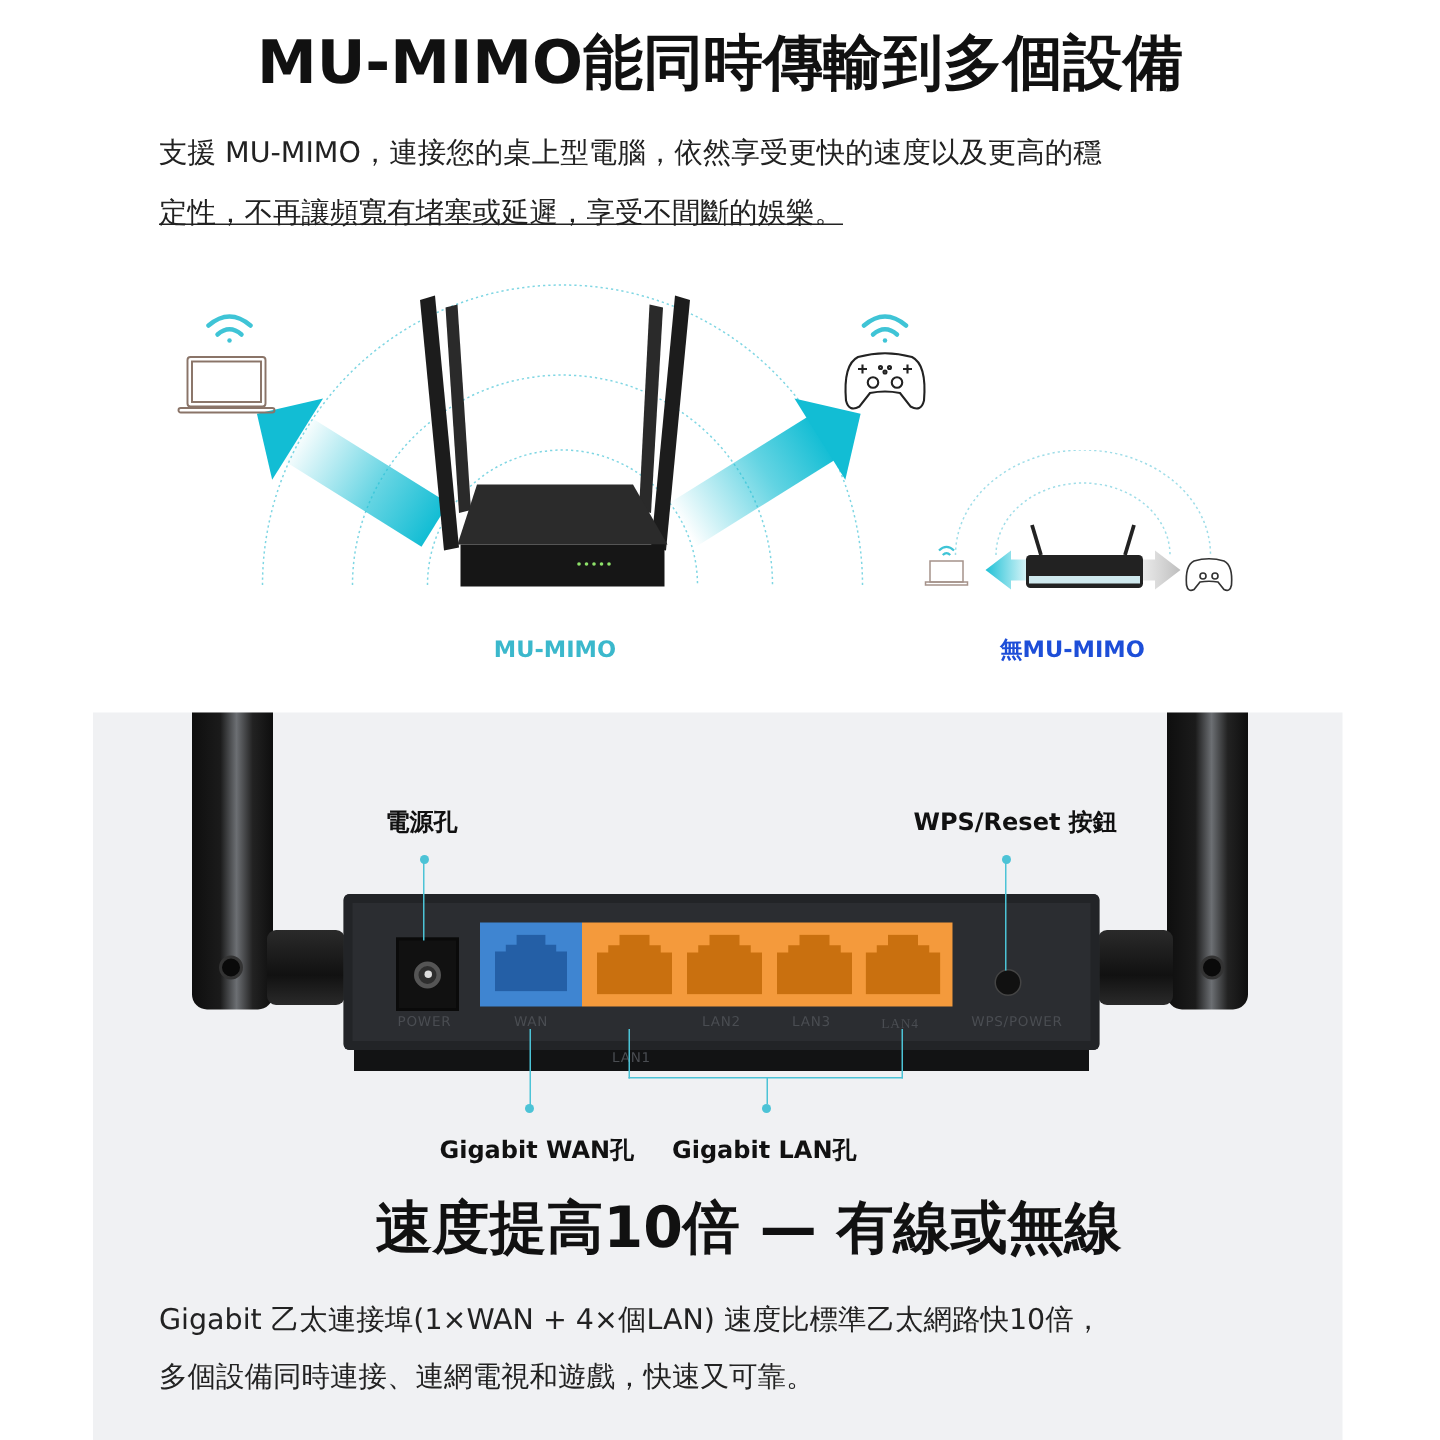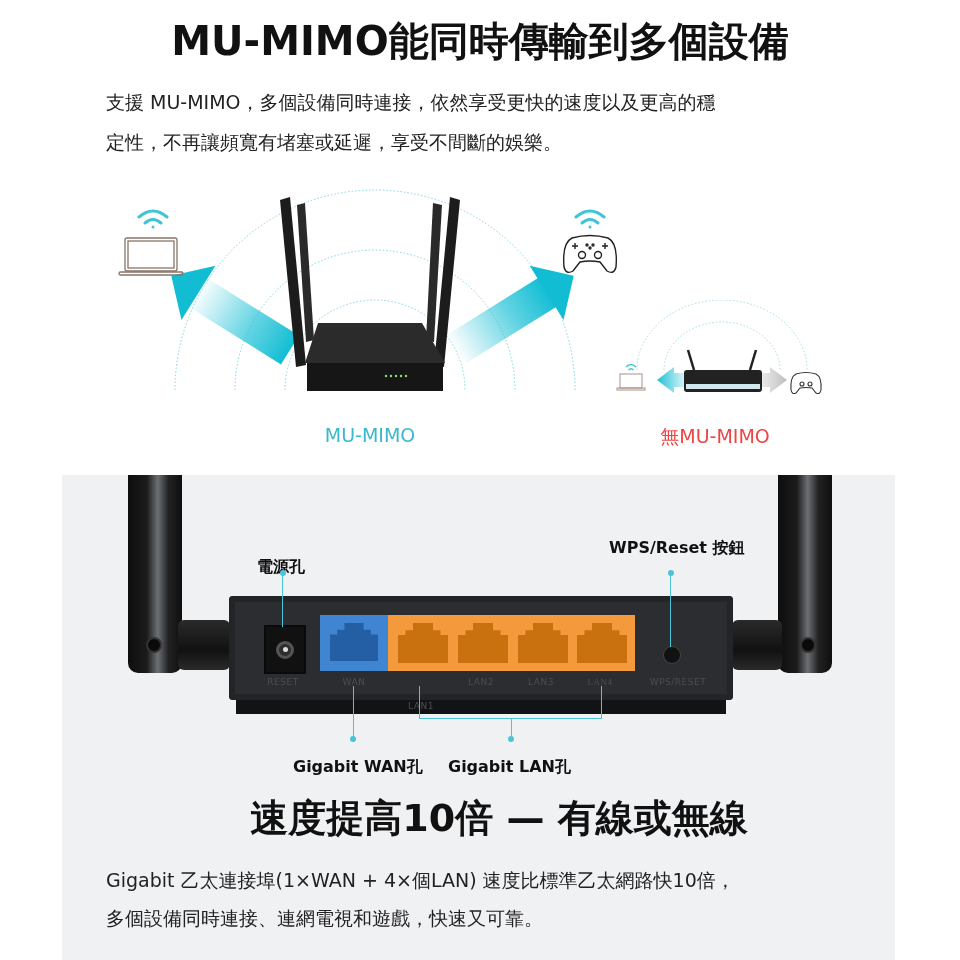--- a/index.html
+++ b/index.html
@@ -1,33 +1,33 @@
 <!DOCTYPE html>
 <html><head>
 <meta charset="utf-8">
 <style>
   html,body{margin:0;padding:0;background:#fff;}
   body{width:960px;height:960px;position:relative;overflow:hidden;font-family:"DejaVu Sans","Liberation Sans",sans-serif;color:#111;}
   .abs{position:absolute;}
   .title1{left:0;width:960px;top:14px;text-align:center;font-size:40px;font-weight:bold;letter-spacing:0px;color:#111;}
   .para{left:106px;width:760px;font-size:19px;line-height:40px;color:#222;}
-  .diag-label{font-size:19px;text-align:center;}
+  .diag-label{font-size:15px;text-align:center;font-weight:bold;}
   .panel{left:62px;top:475px;width:833px;height:485px;background:#f0f1f3;}
   .callout{font-size:16px;color:#111;font-weight:bold;}
   .line{background:#4cc3d6;}
   .dot{width:6px;height:6px;border-radius:50%;background:#4cc3d6;}
   .title2{left:62px;width:874px;top:793px;text-align:center;font-size:38px;font-weight:bold;color:#111;}
   .port-label{font-size:9px;color:#4a4d52;text-align:center;letter-spacing:0.5px;}
 </style>
 </head>
 <body>
 
 <div class="abs title1">MU-MIMO能同時傳輸到多個設備</div>
-<div class="abs para" style="top:82px;">支援 MU-MIMO，多個設備同時連接，依然享受更快的速度以及更高的穩</div>
-<div class="abs para" style="top:122px;">定性，不再讓頻寬有堵塞或延遲，享受不間斷的娛樂。</div>
+<div class="abs para" style="top:82px;">支援 MU-MIMO，連接您的桌上型電腦，依然享受更快的速度以及更高的穩</div>
+<div class="abs para" style="top:122px;text-decoration:underline;">定性，不再讓頻寬有堵塞或延遲，享受不間斷的娛樂。</div>
 
 <div class="abs" style="left:100px;top:175px;width:520px;height:280px;">
   <svg width="520" height="280" viewBox="0 0 520 280">
     <defs>
       <linearGradient id="arrL" x1="1" y1="0" x2="0" y2="0">
         <stop offset="0" stop-color="#1fc1d6" stop-opacity="0"></stop>
         <stop offset="0.6" stop-color="#1fc1d6" stop-opacity="0.7"></stop>
         <stop offset="1" stop-color="#12bdd4"></stop>
       </linearGradient>
       <linearGradient id="arrR" x1="0" y1="0" x2="1" y2="0">
@@ -140,21 +140,21 @@
       </g>
     <g fill="none" stroke="#333" stroke-width="1.1">
       <path d="M 184 74 Q 194 71 204 74 Q 210 77 209 90 Q 208 95 204 93 L 200 88 Q 194 87 188 88 L 184 93 Q 180 95 179 90 Q 178 77 184 74 Z"></path>
       <circle cx="190" cy="84" r="2"></circle>
         <circle cx="198" cy="84" r="2"></circle>
     </g>
   </svg>
 </div>
 
 <div class="abs diag-label" style="left:270px;top:424px;width:200px;color:#3bb8cc;">MU-MIMO</div>
-<div class="abs diag-label" style="left:615px;top:424px;width:200px;color:#ef4444;">無MU-MIMO</div>
+<div class="abs diag-label" style="left:615px;top:424px;width:200px;color:#1d4ed8;">無MU-MIMO</div>
 
 <div class="abs panel"></div>
 
 <div class="abs" style="left:128px;top:475px;width:54px;height:198px;background:linear-gradient(90deg,#0e0e0e 0%,#1b1b1b 35%,#6c6f73 55%,#222 75%,#0e0e0e 100%);border-radius:0 0 10px 10px;">
   <div style="position:absolute;left:18px;top:162px;width:12px;height:12px;border-radius:50%;background:#0a0a0a;border:2px solid #333;"></div>
 </div>
 <div class="abs" style="left:778px;top:475px;width:54px;height:198px;background:linear-gradient(90deg,#0e0e0e 0%,#1b1b1b 35%,#6c6f73 55%,#222 75%,#0e0e0e 100%);border-radius:0 0 10px 10px;">
   <div style="position:absolute;left:22px;top:162px;width:12px;height:12px;border-radius:50%;background:#0a0a0a;border:2px solid #333;"></div>
 </div>
 
@@ -175,29 +175,29 @@
 </div>
 
 <div class="abs" style="left:388px;top:615px;width:247px;height:56px;background:#f49a3c;"></div>
 <div class="abs" style="left:398px;top:623px;width:50px;height:40px;background:#c9700f;clip-path:polygon(30% 0,70% 0,70% 18%,85% 18%,85% 30%,100% 30%,100% 100%,0 100%,0 30%,15% 30%,15% 18%,30% 18%);"></div>
 <div class="abs" style="left:458px;top:623px;width:50px;height:40px;background:#c9700f;clip-path:polygon(30% 0,70% 0,70% 18%,85% 18%,85% 30%,100% 30%,100% 100%,0 100%,0 30%,15% 30%,15% 18%,30% 18%);"></div>
 <div class="abs" style="left:518px;top:623px;width:50px;height:40px;background:#c9700f;clip-path:polygon(30% 0,70% 0,70% 18%,85% 18%,85% 30%,100% 30%,100% 100%,0 100%,0 30%,15% 30%,15% 18%,30% 18%);"></div>
 <div class="abs" style="left:577px;top:623px;width:50px;height:40px;background:#c9700f;clip-path:polygon(30% 0,70% 0,70% 18%,85% 18%,85% 30%,100% 30%,100% 100%,0 100%,0 30%,15% 30%,15% 18%,30% 18%);"></div>
 
 <div class="abs" style="left:663px;top:646px;width:16px;height:16px;border-radius:50%;background:#111;border:1px solid #444;"></div>
 
-<div class="abs port-label" style="left:255px;top:677px;width:56px;">RESET</div>
+<div class="abs port-label" style="left:255px;top:677px;width:56px;">POWER</div>
 <div class="abs port-label" style="left:326px;top:677px;width:56px;">WAN</div>
 <div class="abs port-label" style="left:393px;top:677px;width:56px;margin-top:24px;">LAN1</div>
 <div class="abs port-label" style="left:453px;top:677px;width:56px;">LAN2</div>
 <div class="abs port-label" style="left:513px;top:677px;width:56px;">LAN3</div>
 <div class="abs port-label" style="left:572px;top:677px;width:56px;font-family:Liberation Serif, serif;">LAN4</div>
-<div class="abs port-label" style="left:638px;top:677px;width:80px;">WPS/RESET</div>
-
-<div class="abs callout" style="left:257px;top:538px;margin-top:19px;">電源孔</div>
+<div class="abs port-label" style="left:638px;top:677px;width:80px;">WPS/POWER</div>
+
+<div class="abs callout" style="left:257px;top:538px;">電源孔</div>
 <div class="abs dot" style="left:280px;top:570px;"></div>
 <div class="abs line" style="left:282px;top:573px;width:1px;height:54px;"></div>
 
 <div class="abs callout" style="left:609px;top:538px;text-align:right;">WPS/Reset 按鈕</div>
 <div class="abs dot" style="left:668px;top:570px;"></div>
 <div class="abs line" style="left:670px;top:573px;width:1px;height:74px;"></div>
 
 <div class="abs line" style="left:353px;top:686px;width:1px;height:52px;"></div>
 <div class="abs dot" style="left:350px;top:736px;"></div>
 <div class="abs callout" style="left:293px;top:757px;">Gigabit WAN孔</div>

